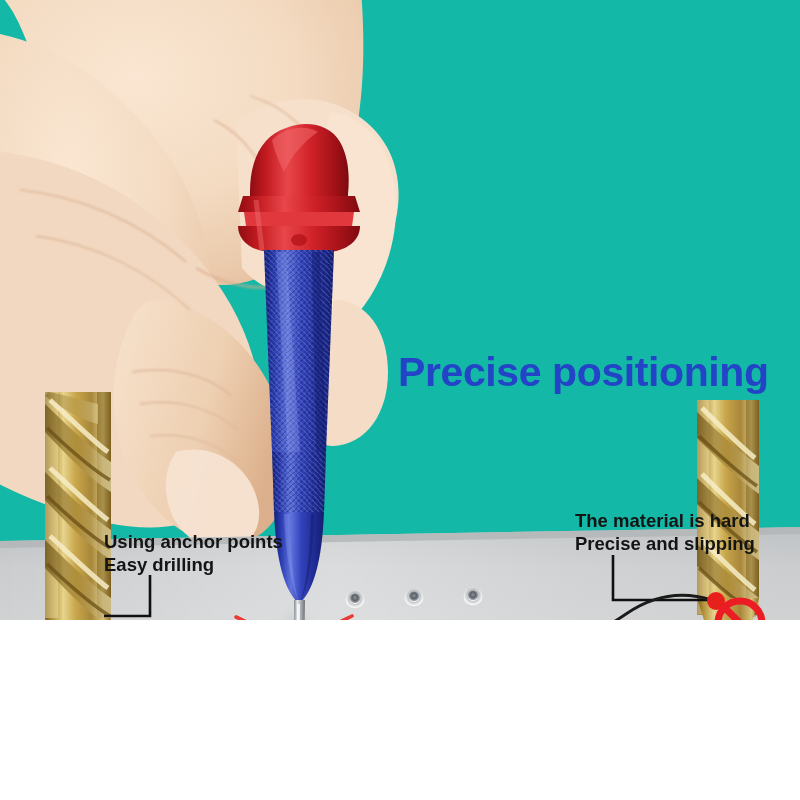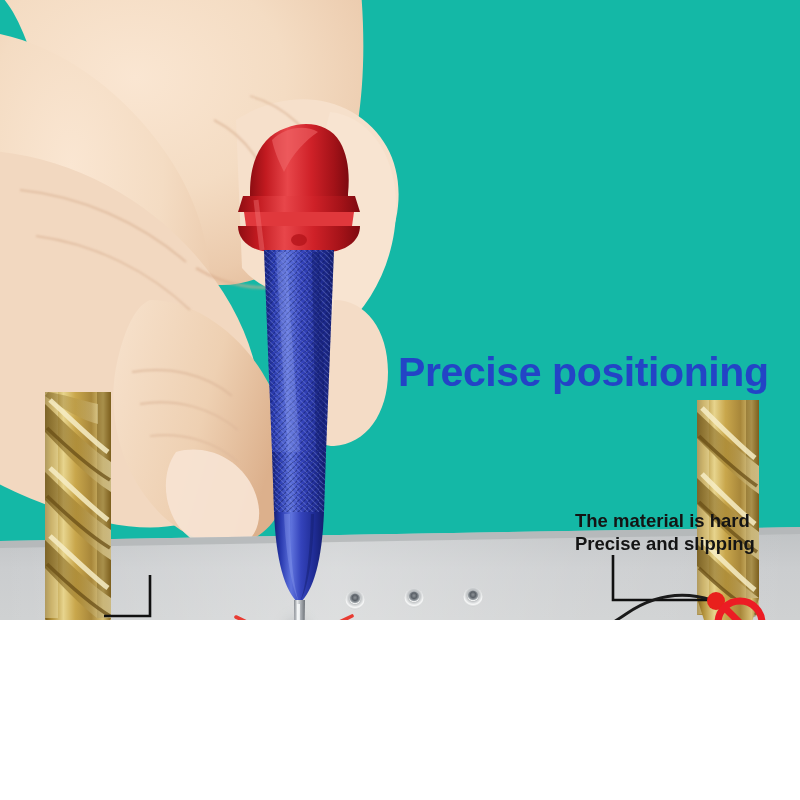--- a/index.html
+++ b/index.html
@@ -360,20 +360,22 @@
 
     <g>
       <circle cx="740" cy="623" r="22" fill="none" stroke="#ec1c24" stroke-width="7"></circle>
       <path d="M 725 608 L 755 638" stroke="#ec1c24" stroke-width="7" stroke-linecap="butt"></path>
     </g>
   </svg>
 
   <div class="headline">Precise positioning</div>
 
   <div class="callout left">
+    <span class="line">Using anchor points</span>
+    <span class="line">Easy drilling</span>
   </div>
 
   <div class="callout right">
     <span class="line">The material is hard</span>
     <span class="line">Precise and slipping</span>
   </div>
 
 </div>
 
 </body></html>

